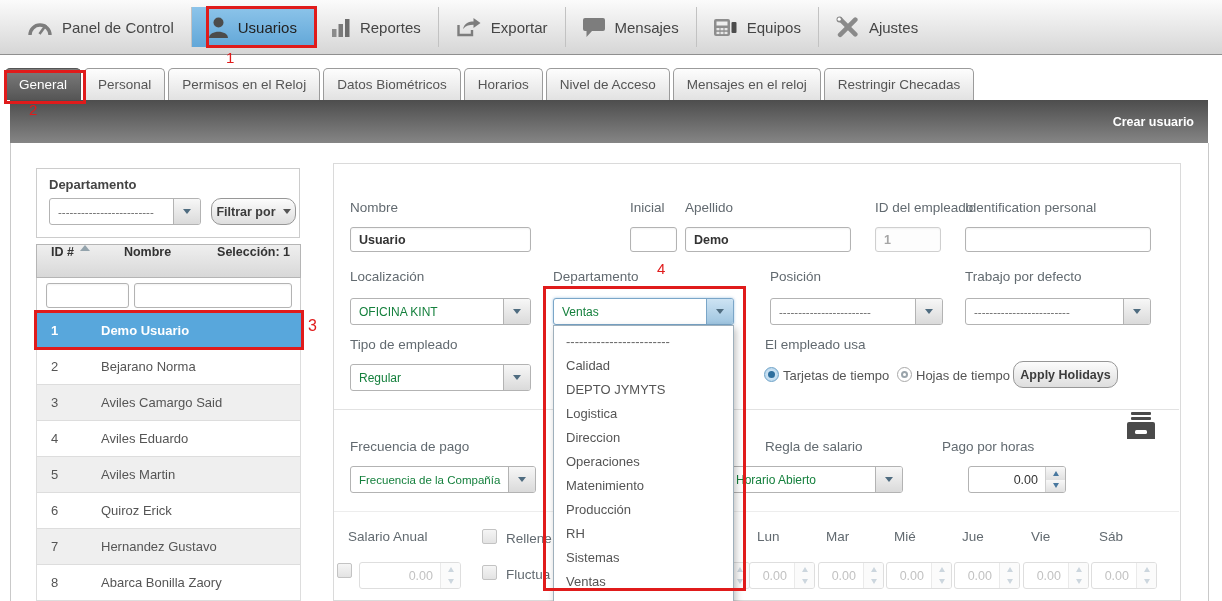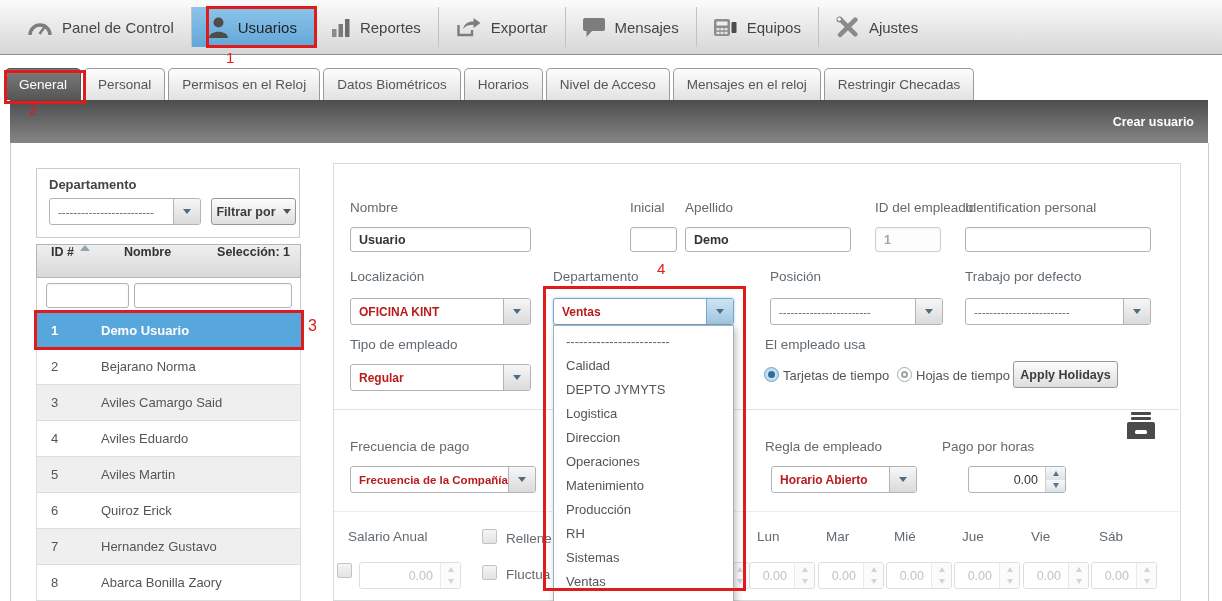--- a/index.html
+++ b/index.html
@@ -20,24 +20,24 @@
 
   
   .action-bar{position:absolute;left:10px;top:100px;width:1198px;height:43px;background:linear-gradient(#4d4d4d,#858585);display:flex;align-items:center;justify-content:flex-end;padding-right:14px;box-sizing:border-box;z-index:1}
   .create-user{color:#fff;font-size:12.5px;font-weight:700;cursor:pointer}
 
   .frame{position:absolute;top:143px;width:1px;height:458px;background:#c9c9c9}
 
   
   .dept-box{position:absolute;left:36px;top:168px;width:264px;height:70px;border:1px solid #ccc;background:#fff;box-sizing:border-box}
   .dept-label{position:absolute;left:12px;top:8px;font-size:13px;font-weight:700;color:#444}
-  .btn{border:1px solid #979797;border-radius:3px;background:linear-gradient(#fcfcfc,#dedede);font-weight:700;font-size:12.5px;color:#3c3c3c;display:flex;align-items:center;justify-content:center;box-sizing:border-box;cursor:pointer;gap:7px}
+  .btn{border:1px solid #979797;border-radius:10px;background:linear-gradient(#fcfcfc,#dedede);font-weight:700;font-size:12.5px;color:#3c3c3c;display:flex;align-items:center;justify-content:center;box-sizing:border-box;cursor:pointer;gap:7px}
 
   .select{display:flex;align-items:stretch;border:1px solid #b3b3b3;border-radius:3px;background:#fff;box-sizing:border-box;height:27px;overflow:hidden;cursor:pointer}
-  .select .val{flex:1;display:flex;align-items:center;padding:0 8px;font-size:12px;font-weight:700;color:#b91c1c;white-space:nowrap;overflow:hidden}
+  .select .val{flex:1;display:flex;align-items:center;padding:0 8px;font-size:12px;font-weight:400;color:#15803d;white-space:nowrap;overflow:hidden}
   .select .val.dashes{font-weight:400;color:#666;font-size:11.5px}
   .select .arrow-btn{width:26px;border-left:1px solid #b3b3b3;background:linear-gradient(#f7f7f7,#dadada);display:flex;align-items:center;justify-content:center}
   .select.open{border-color:#7aa6c8;box-shadow:0 0 3px rgba(90,150,200,.55)}
   .select.open .arrow-btn{background:linear-gradient(#cde3f3,#9fc5e0);border-left-color:#7aa6c8}
   .tri-down{width:0;height:0;border-left:4px solid transparent;border-right:4px solid transparent;border-top:5px solid #4f6c80}
   .tri-up-h{width:0;height:0;border-left:5px solid transparent;border-right:5px solid transparent;border-bottom:6px solid #93a3ac;display:inline-block}
 
   .tbl-head{position:absolute;left:36px;top:244px;width:265px;height:34px;background:linear-gradient(#efefef,#d8d8d8);border:1px solid #b5b5b5;box-sizing:border-box;display:flex;font-size:12.5px;font-weight:700;color:#333}
   .tbl-filter{position:absolute;left:36px;top:278px;width:265px;height:35px;border:1px solid #ccc;border-top:none;box-sizing:border-box;background:#fff}
   .row{position:absolute;left:36px;width:265px;height:36px;border:1px solid #ddd;border-top:none;box-sizing:border-box;display:flex;align-items:center;font-size:13px;color:#555;background:#fff;cursor:pointer}
@@ -285,29 +285,29 @@
       <span class="dot"></span>
     </div>
   <span class="radio-lbl" style="left:916px;top:368px">Hojas de tiempo</span>
   <div class="btn abs" style="left:1013px;top:361px;width:105px;height:27px">
     <span>Apply Holidays</span>
   </div>
 
   <div class="divider" style="left:334px;top:409px;width:845px;background:#e2e2e2"></div>
 
   <span class="lbl" style="left:350px;top:439px">Frecuencia de pago</span>
-  <span class="lbl" style="left:765px;top:439px">Regla de empleado</span>
+  <span class="lbl" style="left:765px;top:439px">Regla de salario</span>
   <span class="lbl" style="left:942px;top:439px">Pago por horas</span>
   <div class="select abs" style="left:350px;top:466px;width:186px">
     <span class="val" style="font-size:11.5px">Frecuencia de la Compañía</span>
     <span class="arrow-btn">
         <span class="tri-down"></span>
       </span>
   </div>
-  <div class="select abs" style="left:771px;top:466px;width:146px">
+  <div class="select abs" style="left:727px;top:466px;width:176px">
     <span class="val">Horario Abierto</span>
     <span class="arrow-btn">
         <span class="tri-down"></span>
       </span>
   </div>
   <div class="spinner abs" style="left:968px;top:466px;width:98px">
     <span class="num">0.00</span>
     <span class="arrows">
         <span class="up">
           <i class="tri-up-s"></i>

